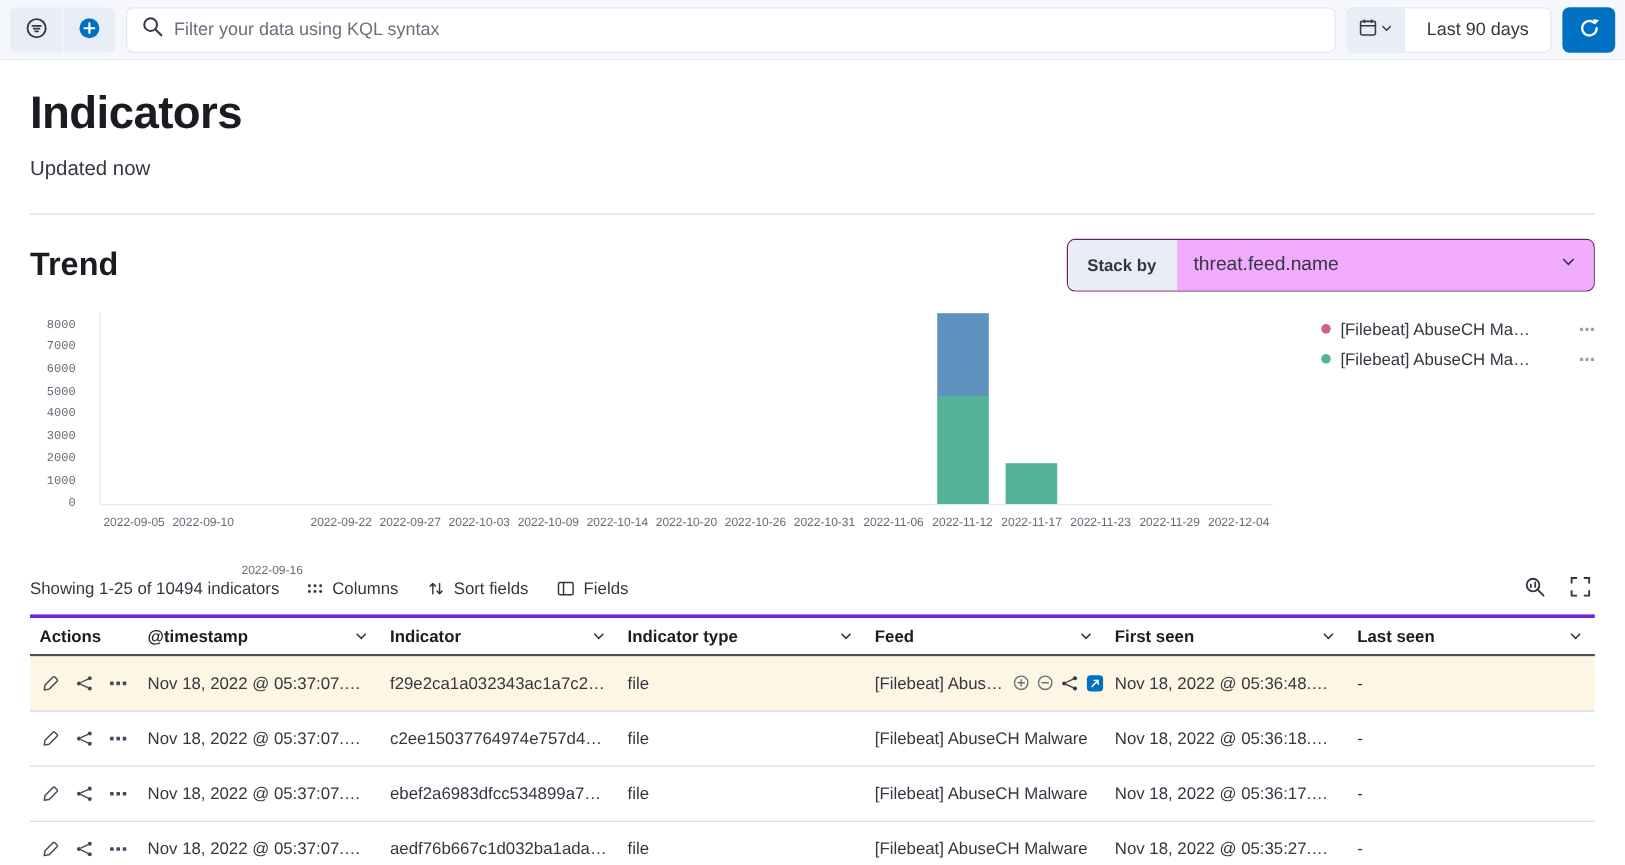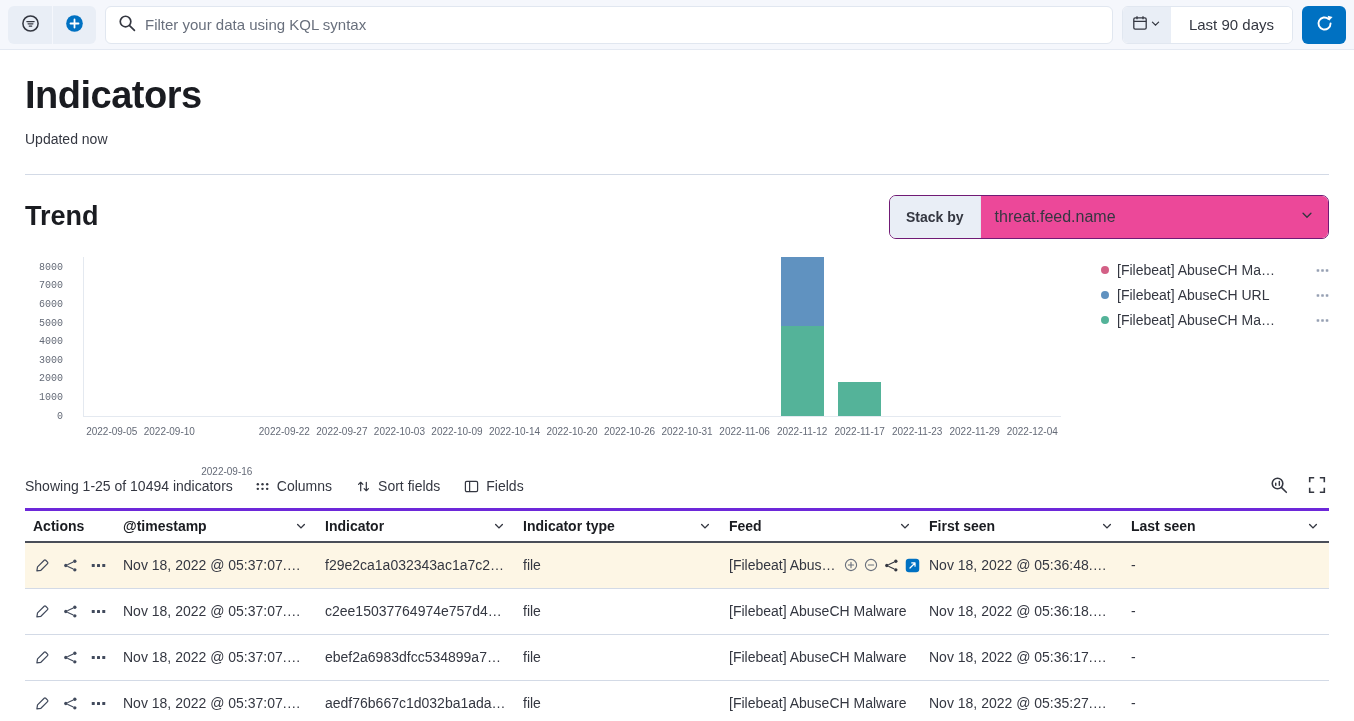--- a/index.html
+++ b/index.html
@@ -16,28 +16,28 @@
   .searchbox input { flex:1; border:none; outline:none; background:transparent; font-size:15px; color:#343741; font-family:inherit; }
   .searchbox input::placeholder { color:#69707d; }
   .dategroup { display:flex; height:38px; border:1px solid #e1e7f0; border-radius:6px; overflow:hidden; background:#fff; }
   .cal-btn { width:48px; background:#e9eef6; border:none; cursor:pointer; display:flex; align-items:center; justify-content:center; gap:2px; color:#343741; }
   .date-text { display:flex; align-items:center; padding:0 18px; font-size:15px; color:#343741; cursor:pointer; background:#fff; border:none; }
   .refresh-btn { width:44px; height:38px; background:#0071c2; border:none; border-radius:6px; cursor:pointer; display:flex; align-items:center; justify-content:center; }
 
   
   .page { padding:0 25px; }
   .page-title { font-size:38px; font-weight:700; color:#1a1c21; letter-spacing:-0.5px; padding-top:24px; line-height:1.15; }
-  .updated { font-size:14px; color:#343741; margin-top:13px; }
+  .updated { font-size:17px; color:#343741; margin-top:13px; }
   .divider { border:none; border-top:1px solid #d3dae6; margin-top:27px; }
 
   .trend-row { display:flex; justify-content:space-between; align-items:center; margin-top:20px; }
   .trend-title { font-size:27px; font-weight:700; color:#1a1c21; }
   .stackby { display:flex; width:440px; height:44px; border:1px solid #701a75; border-radius:7px; overflow:hidden; }
   .stackby-label { display:flex; align-items:center; padding:0 16px; background:#e9eef6; font-size:14px; font-weight:600; color:#343741; border-right:1px solid #e1e7f0; }
-  .stackby-value { flex:1; display:flex; align-items:center; justify-content:space-between; padding:0 14px; font-size:16px; color:#343741; background:#ec4899; border:none; cursor:pointer; }
+  .stackby-value { flex:1; display:flex; align-items:center; justify-content:space-between; padding:0 14px; font-size:16px; color:#343741; background:#f0abfc; border:none; cursor:pointer; }
 
   
   .chart-section { display:flex; margin-top:18px; }
   .chart-wrap { flex:1; }
   .chart-main { display:flex; height:160px; }
   .y-axis { width:58px; position:relative; font-size:10px; color:#646a77; }
   .y-axis span { position:absolute; right:20px; transform:translateY(50%); line-height:1;font-family:Liberation Mono, monospace; }
   .plot { flex:1; position:relative; border-left:1px solid #e4e9f0; border-bottom:1px solid #e4e9f0; }
   .bar { position:absolute; width:43px; }
   .x-labels { position:relative; height:24px; margin-left:58px; font-size:10px; color:#646a77; }
@@ -189,31 +189,20 @@
           <span style="left: 79.4118%;">2022-11-17</span>
           <span style="left: 85.2941%;">2022-11-23</span>
           <span style="left: 91.1765%;">2022-11-29</span>
           <span style="left: 97.0588%;">2022-12-04</span>
         </div>
     </div>
     <div class="legend">
         <div class="legend-item">
           <span class="legend-dot" style="background: rgb(211, 96, 134);"></span>
           <span class="legend-label">[Filebeat] AbuseCH Ma…</span>
-          <button class="legend-action">
-            <svg width="13" height="13" viewBox="0 0 16 16">
-              <rect x="0.8" y="6.4" width="3.2" height="3.2" rx="0.6" fill="currentColor"></rect>
-              <rect x="6.4" y="6.4" width="3.2" height="3.2" rx="0.6" fill="currentColor"></rect>
-              <rect x="12" y="6.4" width="3.2" height="3.2" rx="0.6" fill="currentColor"></rect>
-            </svg>
-          </button>
-        </div>
-        <div class="legend-item">
-          <span class="legend-dot" style="background: rgb(96, 146, 192);"></span>
-          <span class="legend-label">[Filebeat] AbuseCH URL</span>
           <button class="legend-action">
             <svg width="13" height="13" viewBox="0 0 16 16">
               <rect x="0.8" y="6.4" width="3.2" height="3.2" rx="0.6" fill="currentColor"></rect>
               <rect x="6.4" y="6.4" width="3.2" height="3.2" rx="0.6" fill="currentColor"></rect>
               <rect x="12" y="6.4" width="3.2" height="3.2" rx="0.6" fill="currentColor"></rect>
             </svg>
           </button>
         </div>
         <div class="legend-item">
           <span class="legend-dot" style="background: rgb(84, 179, 153);"></span>

